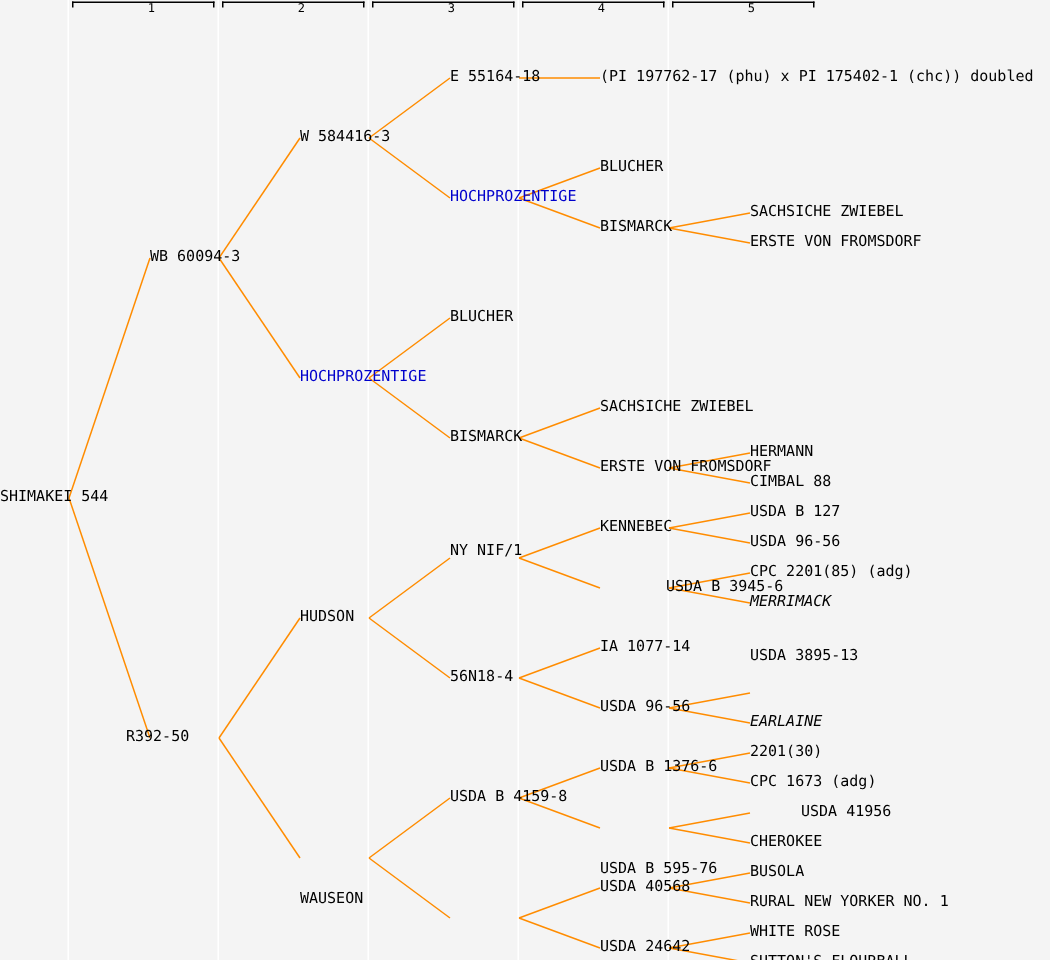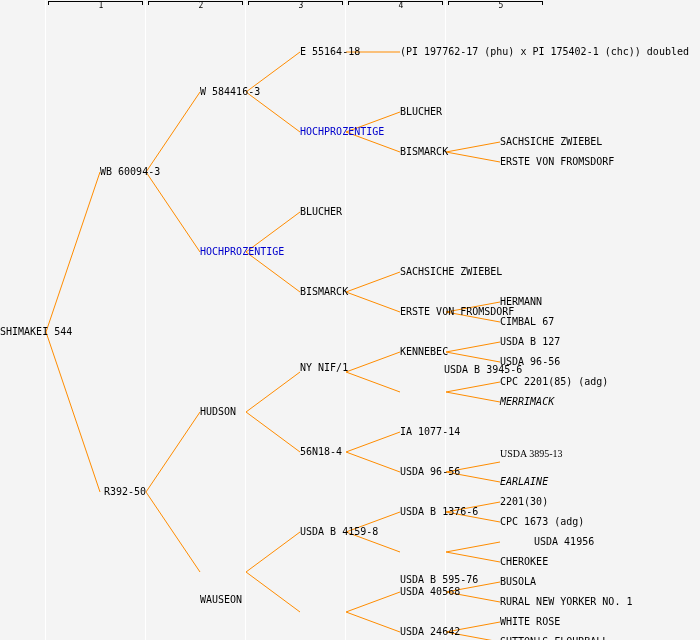--- a/index.html
+++ b/index.html
@@ -92,34 +92,34 @@
     <div class="node" style="left: 400px; top: 106px;">BLUCHER</div>
     <div class="node" style="left: 400px; top: 146px;">BISMARCK</div>
     <div class="node" style="left: 500px; top: 136px;">SACHSICHE ZWIEBEL</div>
     <div class="node" style="left: 500px; top: 156px;">ERSTE VON FROMSDORF</div>
     <div class="node hl" style="left: 200px; top: 246px;">HOCHPROZENTIGE</div>
     <div class="node" style="left: 300px; top: 206px;">BLUCHER</div>
     <div class="node" style="left: 300px; top: 286px;">BISMARCK</div>
     <div class="node" style="left: 400px; top: 266px;">SACHSICHE ZWIEBEL</div>
     <div class="node" style="left: 400px; top: 306px;">ERSTE VON FROMSDORF</div>
     <div class="node" style="left: 500px; top: 296px;">HERMANN</div>
-    <div class="node" style="left: 500px; top: 316px;">CIMBAL 67</div>
-    <div class="node" style="left: 104px; top: 486px; text-align: center;">R392-50</div>
+    <div class="node" style="left: 500px; top: 316px;">CIMBAL 88</div>
+    <div class="node" style="left: 84px; top: 486px; text-align: center;">R392-50</div>
     <div class="node" style="left: 200px; top: 406px;">HUDSON</div>
     <div class="node" style="left: 300px; top: 362px;">NY NIF/1</div>
     <div class="node" style="left: 400px; top: 346px;">KENNEBEC</div>
     <div class="node" style="left: 500px; top: 336px;">USDA B 127</div>
     <div class="node" style="left: 500px; top: 356px;">USDA 96-56</div>
-    <div class="node" style="left: 400px; top: 364px; padding-left: 44px;">USDA B 3945-6</div>
+    <div class="node" style="left: 400px; top: 386px; padding-left: 44px;">USDA B 3945-6</div>
     <div class="node" style="left: 500px; top: 376px;">CPC 2201(85) (adg)</div>
     <div class="node" style="left: 500px; top: 396px; font-style: italic;">MERRIMACK</div>
     <div class="node" style="left: 300px; top: 446px;">56N18-4</div>
     <div class="node" style="left: 400px; top: 426px;">IA 1077-14</div>
     <div class="node" style="left: 400px; top: 466px;">USDA 96-56</div>
-    <div class="node" style="left: 500px; top: 448px; font-family: Liberation Serif, serif;">USDA 3895-13</div>
+    <div class="node" style="left: 500px; top: 432px;">USDA 3895-13</div>
     <div class="node" style="left: 500px; top: 476px; font-style: italic;">EARLAINE</div>
     <div class="node" style="left: 200px; top: 566px; margin-top: 28px;">WAUSEON</div>
     <div class="node" style="left: 300px; top: 526px;">USDA B 4159-8</div>
     <div class="node" style="left: 400px; top: 506px;">USDA B 1376-6</div>
     <div class="node" style="left: 500px; top: 496px;">2201(30)</div>
     <div class="node" style="left: 500px; top: 516px;">CPC 1673 (adg)</div>
     <div class="node" style="left: 400px; top: 574px;">USDA B 595-76</div>
     <div class="node" style="left: 500px; top: 536px; padding-left: 34px;">USDA 41956</div>
     <div class="node" style="left: 500px; top: 556px;">CHEROKEE</div>
     <div class="node" style="left: 300px; top: 606px; margin-top: 44px;">KATAHDIN</div>

